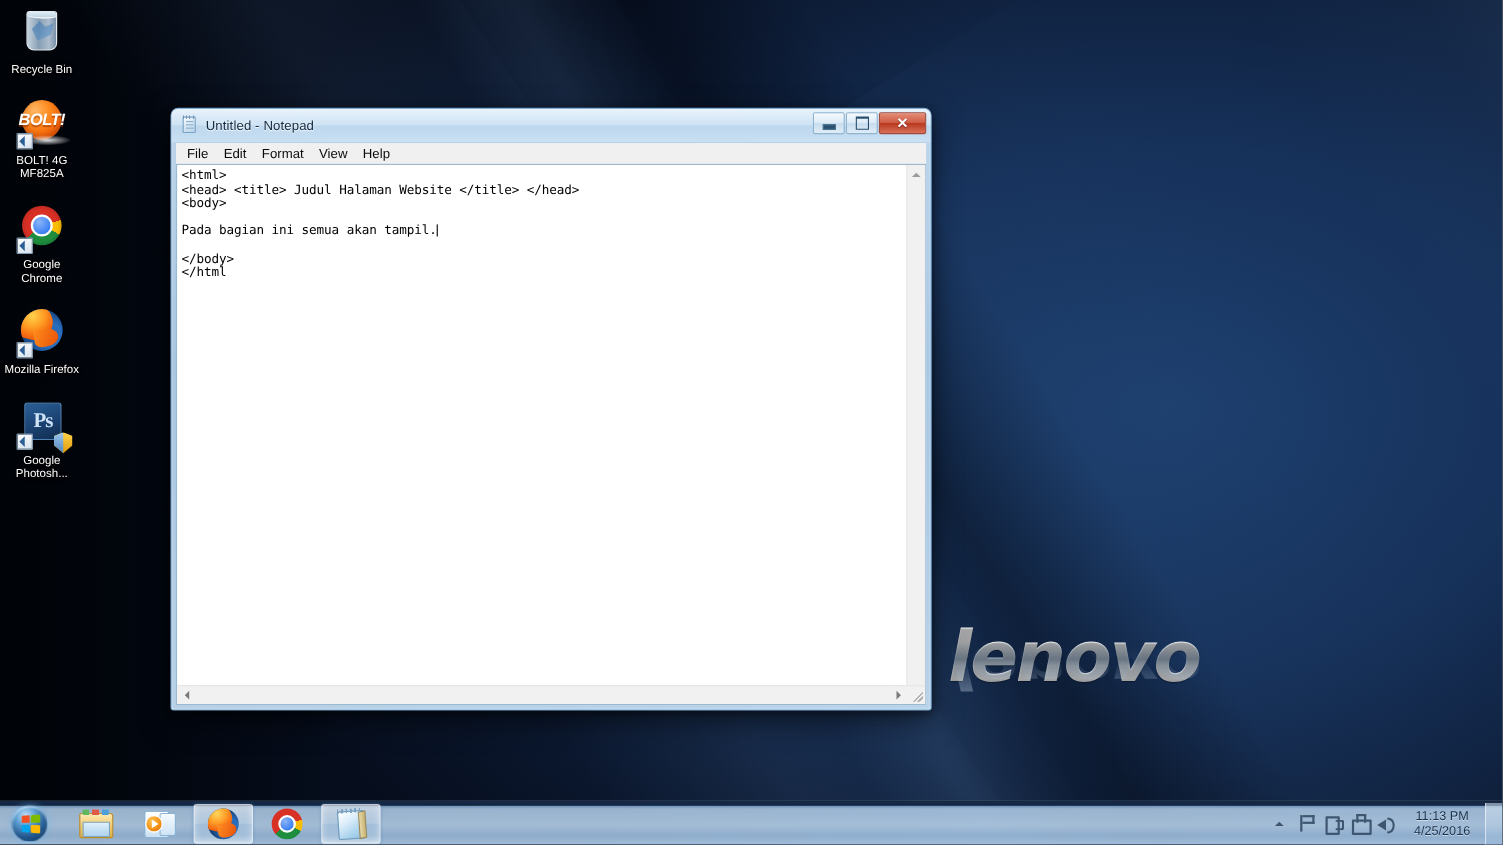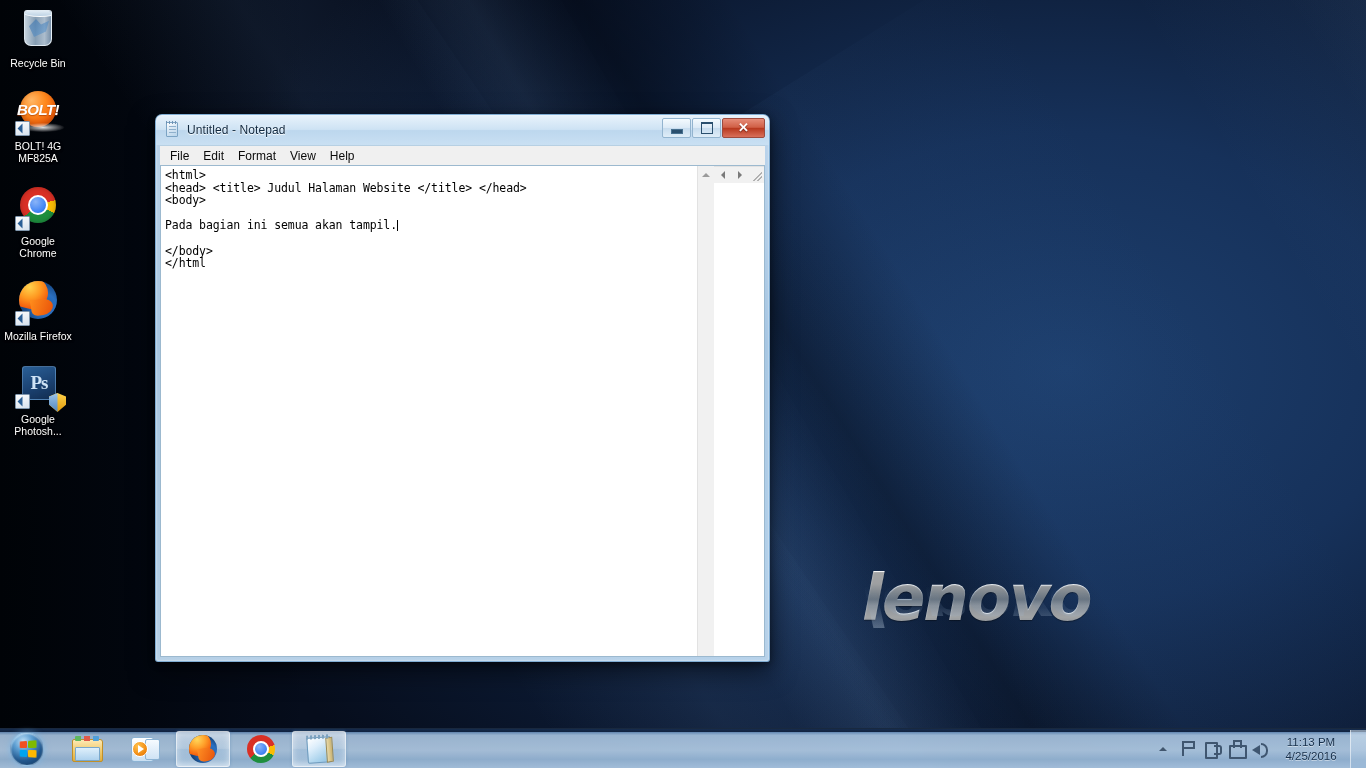--- a/index.html
+++ b/index.html
@@ -247,22 +247,22 @@
     position: absolute; left: 3px; top: 3px;
     width: 0; height: 0;
     border-left: 7px solid #2a5f96;
     border-bottom: 7px solid transparent;
     transform: rotate(-45deg);
   }
 
   
   #notepad-window {
     position: absolute;
-    left: 155px; top: 114px;
-    width: 615px; height: 548px;
+    left: 155px; top: 98px;
+    width: 692px; height: 548px;
     border-radius: 7px 7px 3px 3px;
     background: linear-gradient(180deg, rgba(196,221,243,0.96) 0%, rgba(176,208,236,0.95) 42%, rgba(192,219,242,0.95) 100%);
     border: 1px solid rgba(122,168,208,0.9);
     box-shadow:
       0 0 2px rgba(255,255,255,0.85) inset,
       0 9px 26px rgba(0,0,0,0.55),
       0 2px 7px rgba(0,0,0,0.4);
     padding: 0;
   }
   .np-titlebar {
@@ -358,21 +358,21 @@
     cursor: default;
     line-height: 14px;
   }
   .np-client {
     position: absolute;
     left: 4px; right: 4px;
     top: 50px; bottom: 4px;
     background: #ffffff;
     border: 1px solid #9cb9cf;
     display: flex;
-    flex-direction: row;
+    flex-direction: column;
   }
   .np-textrow {
     flex: 1;
     display: flex;
     min-height: 0;
   }
   .np-text {
     flex: 1;
     font-family: "DejaVu Sans Mono", "Liberation Mono", monospace;
     font-size: 11.5px;

